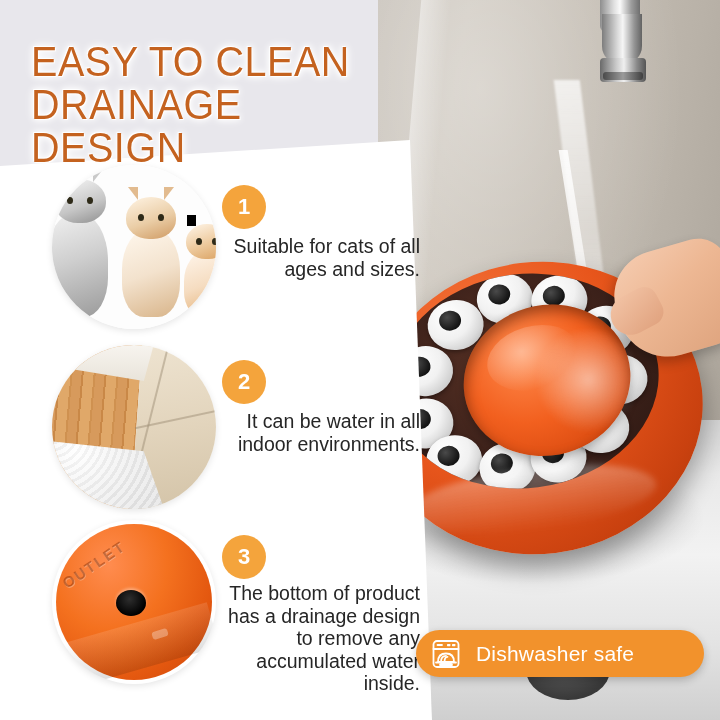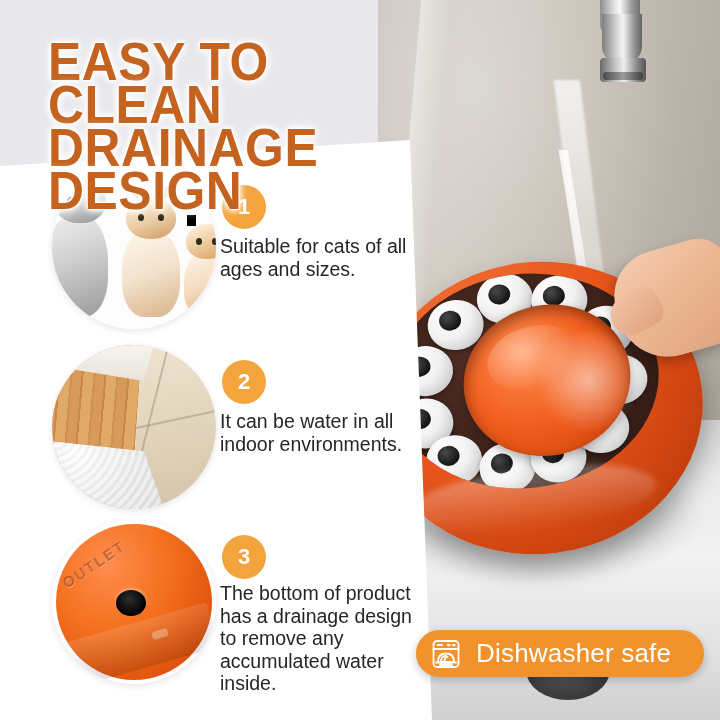--- a/index.html
+++ b/index.html
@@ -71,36 +71,36 @@
         transform:rotate(-16deg);box-shadow:-5px 5px 12px rgba(0,0,0,.24);}
   .thumb{position:absolute;left:232px;top:292px;width:52px;height:40px;border-radius:26px 18px 18px 26px;
         background:linear-gradient(160deg,#f3c4a6,#e0a27e);transform:rotate(-28deg);}
 
   
   .panel{position:absolute;left:0;top:0;width:432px;height:720px;background:#ffffff;
         clip-path:polygon(0 166px,410px 140px,432px 720px,0 720px);
         box-shadow:2px 0 10px rgba(0,0,0,.07);}
 
   
-  .heading{position:absolute;left:48px;top:40px;width:400px;z-index:6;
-        font-size:53px;line-height:43px;font-weight:700;letter-spacing:.6px;
+  .heading{position:absolute;left:31px;top:40px;width:400px;z-index:6;
+        font-size:42px;line-height:43px;font-weight:400;letter-spacing:.6px;
         color:#c4621f;text-transform:uppercase;font-stretch:condensed;
         text-shadow:0 0 7px #fff,0 0 7px #fff,0 0 12px #fff,1px 1px 0 #fff,-1px -1px 0 #fff;}
   .heading span{display:block;transform:scaleX(.94);transform-origin:left center;}
 
   
   .feature{position:absolute;left:0;width:432px;height:auto;z-index:5;}
   .f1{top:165px;} .f2{top:345px;} .f3{top:520px;}
   .thumbwrap{position:absolute;left:52px;width:164px;height:164px;border-radius:50%;overflow:hidden;
         background:#fff;box-shadow:0 2px 7px rgba(0,0,0,.10);}
   .badge{position:absolute;left:222px;width:44px;height:44px;border-radius:50%;
         background:#f4a43c;color:#fff;font-size:22px;font-weight:700;
         display:flex;align-items:center;justify-content:center;line-height:1;}
   .ftext{position:absolute;left:220px;width:200px;color:#262626;
-        font-size:19.5px;line-height:22.5px;font-weight:400;}
+        font-size:19.5px;line-height:22.5px;font-weight:400;text-align:right;}
   .f1 .badge{top:20px;} .f1 .ftext{top:70px;}
   .f2 .badge{top:15px;} .f2 .ftext{top:65px;}
   .f3 .badge{top:15px;} .f3 .ftext{top:62px;}
 
   
   .cats{position:absolute;inset:0;background:#fdfdfd;}
   .cat{position:absolute;bottom:12px;}
   .cat-b{position:absolute;border-radius:46% 46% 38% 38%;}
   .cat-h{position:absolute;border-radius:50% 50% 46% 46%;}
   .ear{position:absolute;width:0;height:0;border-style:solid;}
@@ -153,21 +153,21 @@
         transform:rotate(-34deg);transform-origin:left center;
         text-shadow:0 1px 0 rgba(255,255,255,.30);}
   .notch{position:absolute;left:96px;top:106px;width:16px;height:8px;border-radius:3px;
         background:rgba(255,255,255,.30);transform:rotate(-18deg);}
 
   
   .dw{position:absolute;left:416px;top:630px;width:288px;height:47px;border-radius:24px;
         background:#f2922c;display:flex;align-items:center;z-index:7;
         box-shadow:0 3px 8px rgba(0,0,0,.22);}
   .dw-icon{margin-left:14px;width:32px;height:32px;flex:none;}
-  .dw-label{margin-left:14px;color:#fff;font-size:26px;font-weight:500;letter-spacing:.2px;}
+  .dw-label{margin-left:14px;color:#fff;font-size:21px;font-weight:500;letter-spacing:.2px;}
 </style>
 </head>
 <body>
 
 <div class="canvas">
 
   <div class="photo">
     <div class="wall">
       <div class="wall-seam"></div>
     </div>

